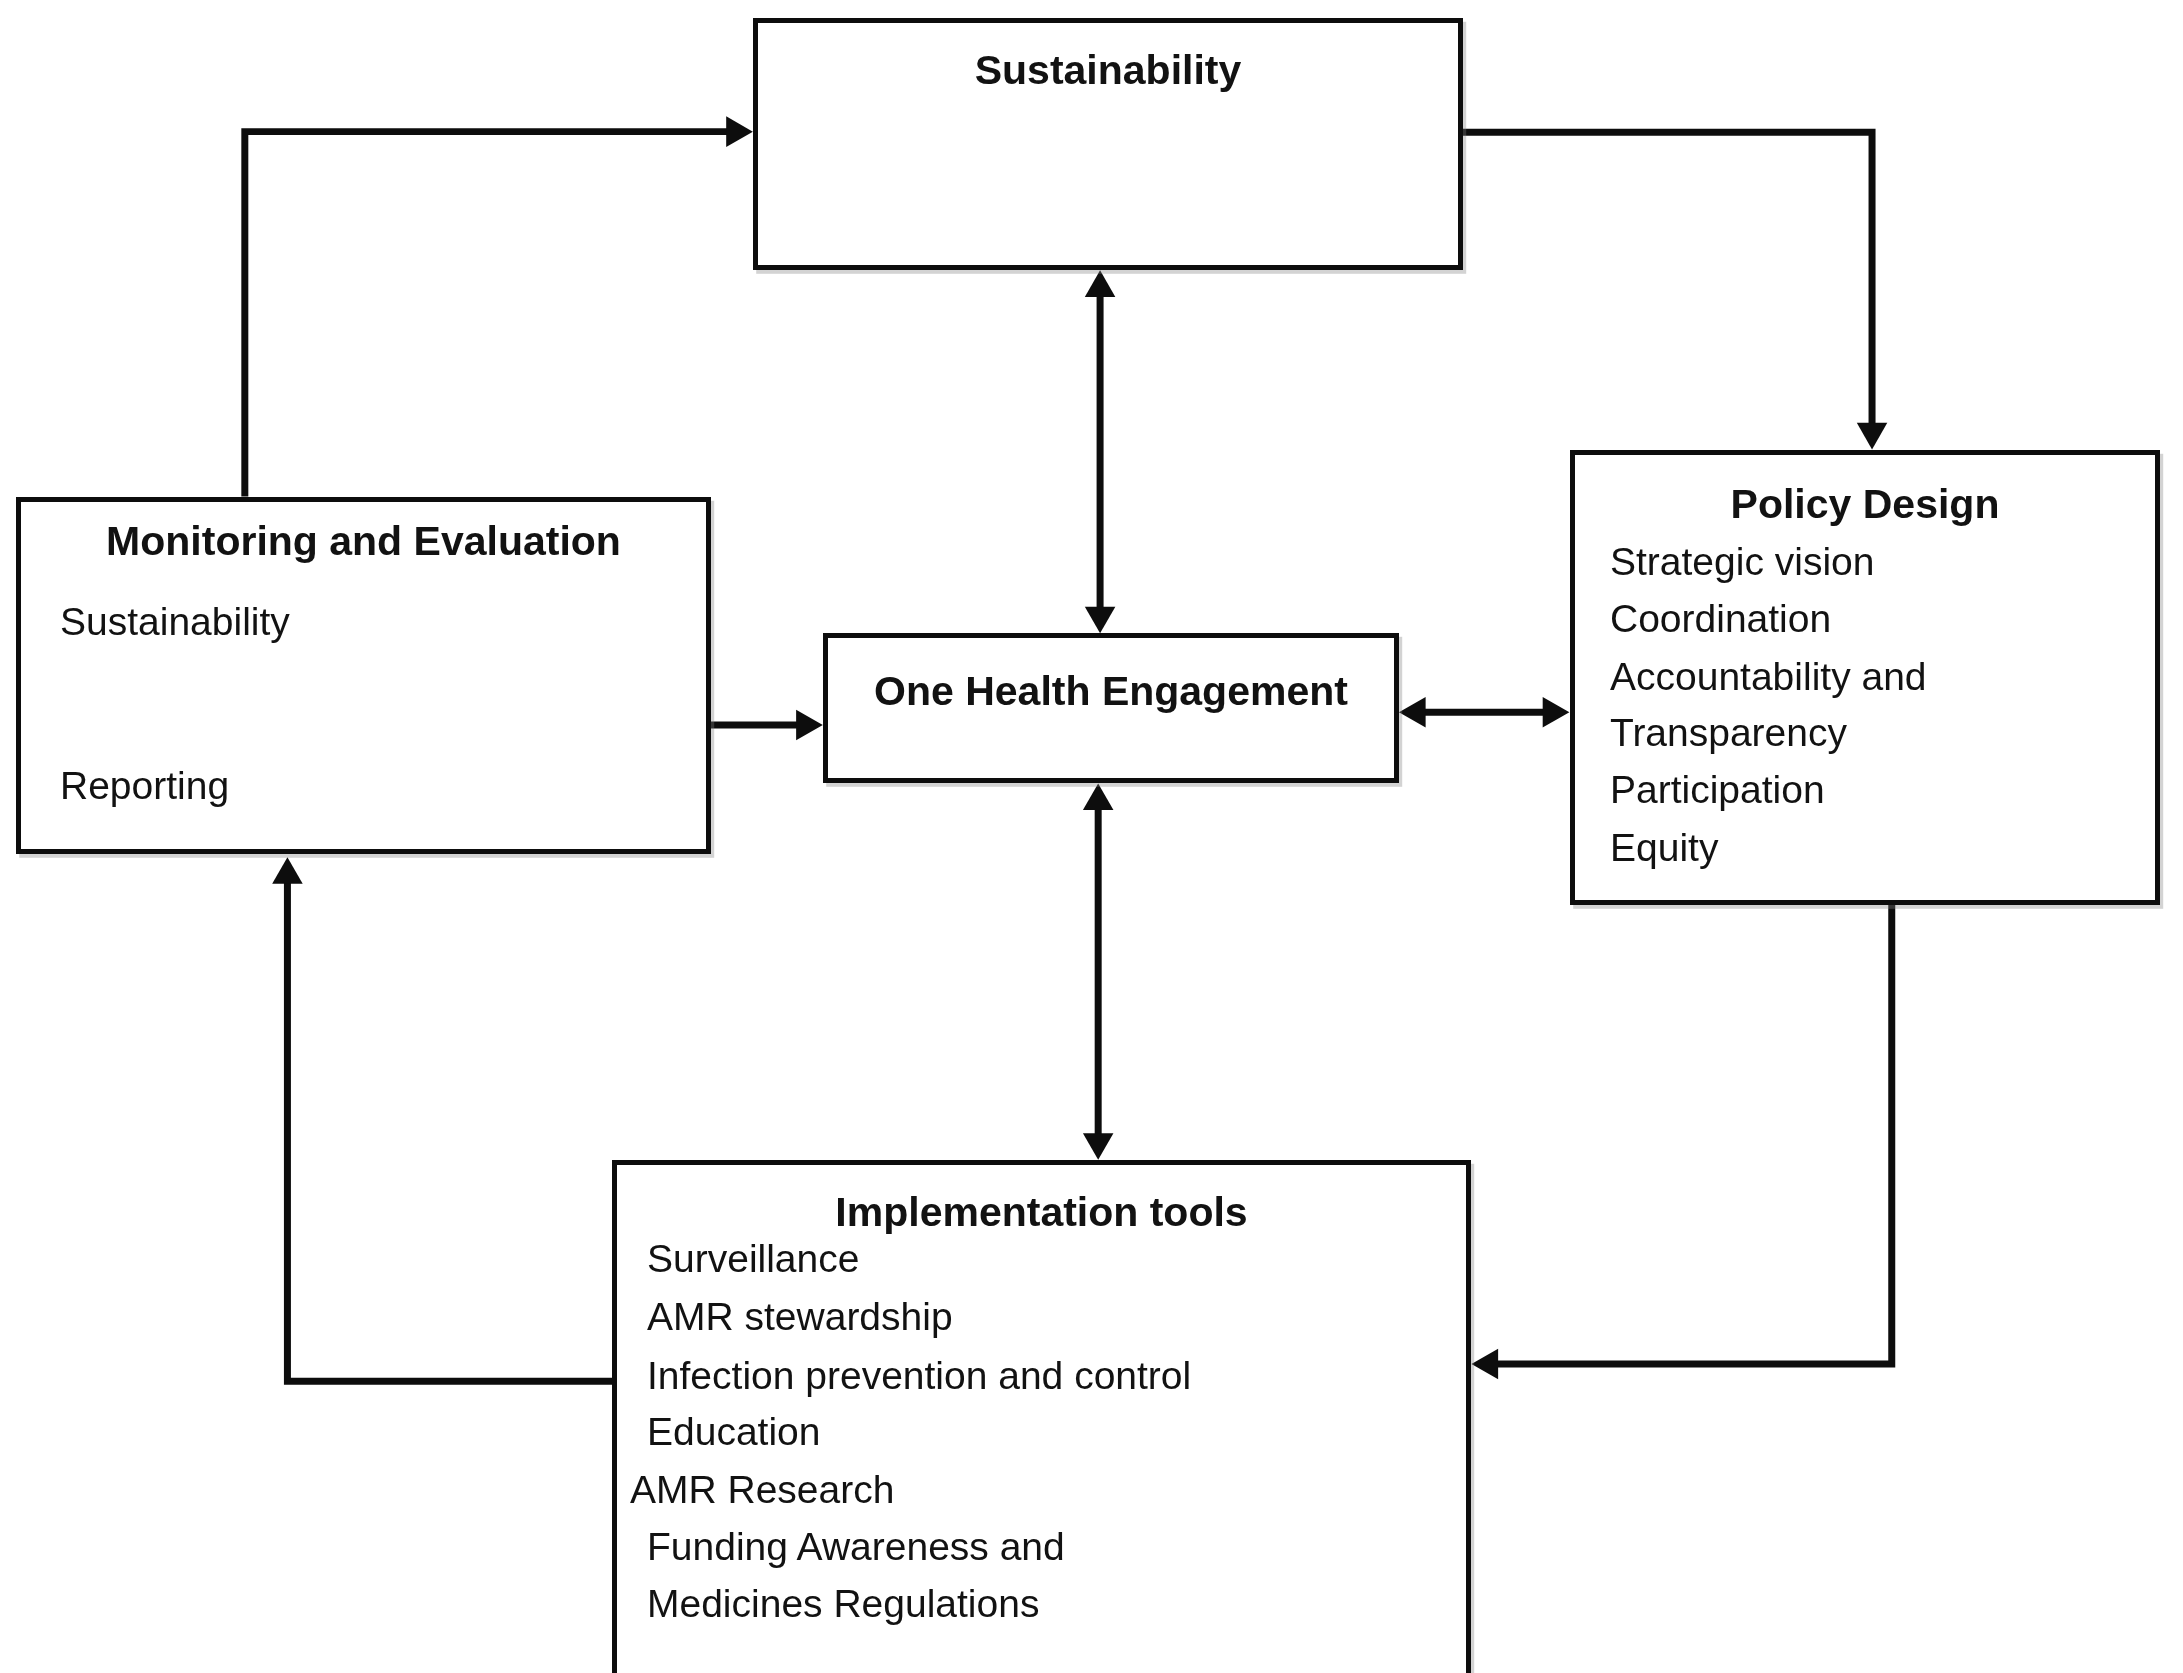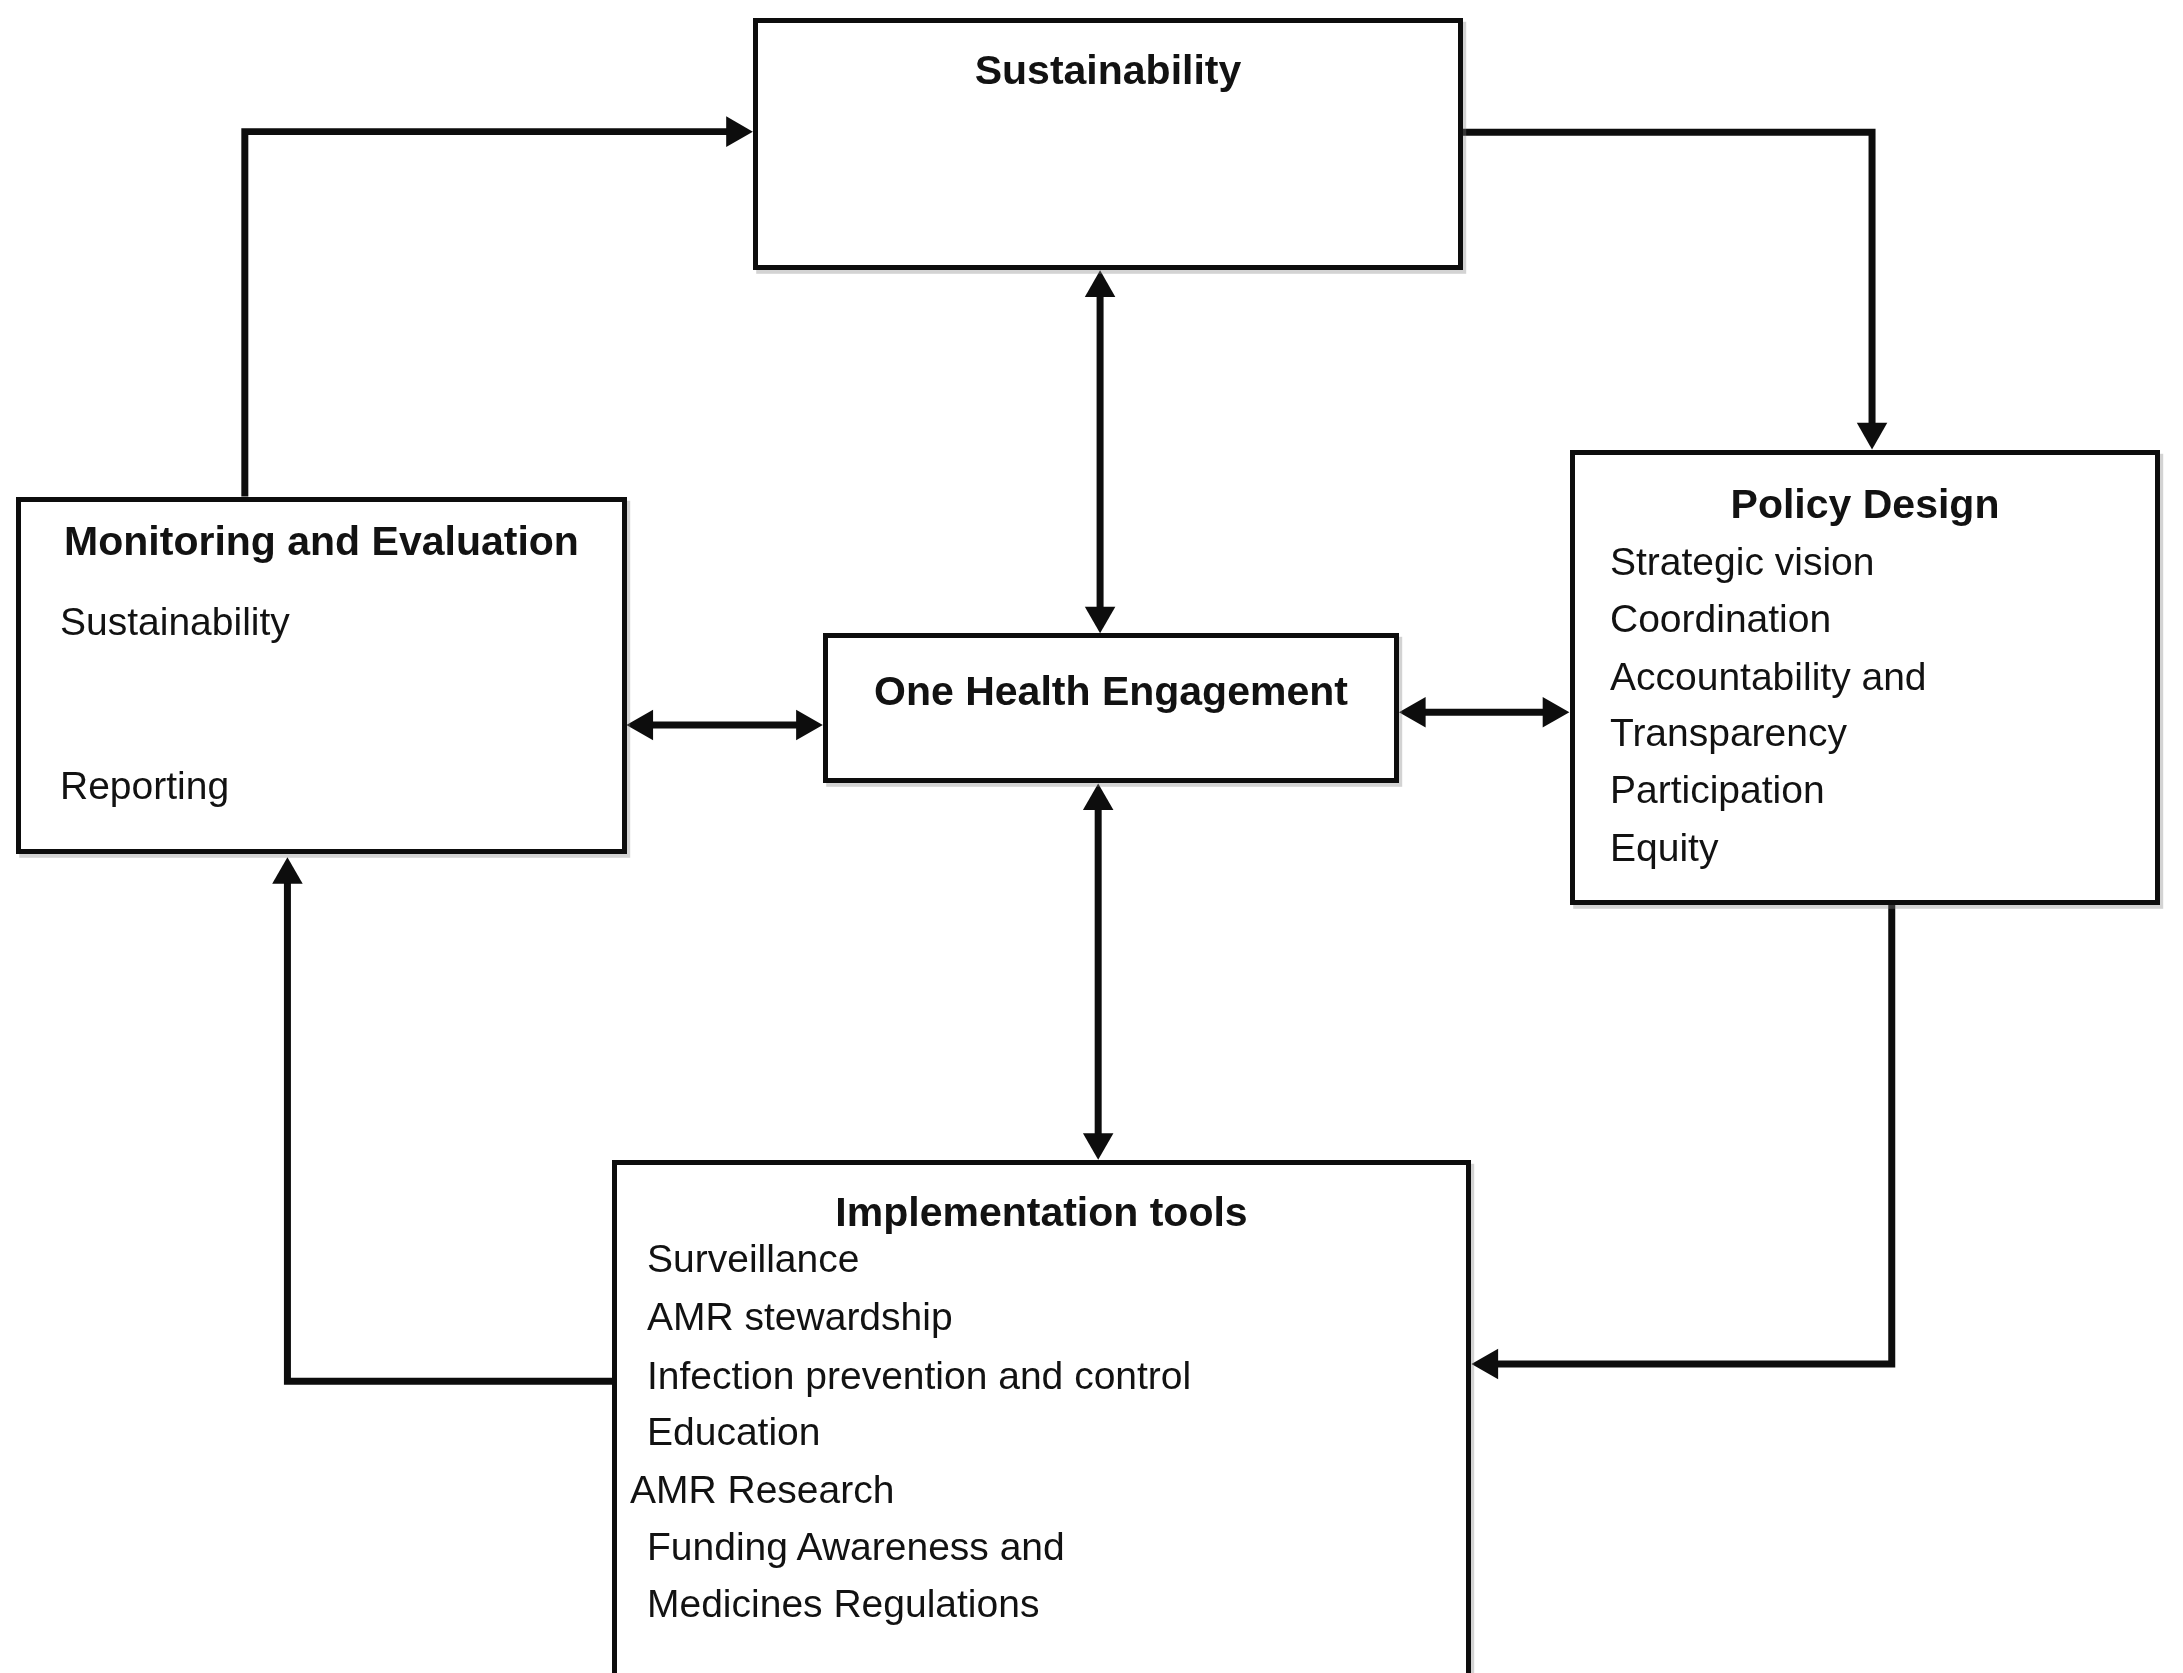--- a/index.html
+++ b/index.html
@@ -86,21 +86,21 @@
       <path d="M2237,1120 L2431,1120"></path>
       <polygon points="2200,1120 2242,1096 2242,1144"></polygon>
       <polygon points="2468,1120 2426,1096 2426,1144"></polygon>
     </g>
   </svg>
 
   <div class="box" style="left:753px;top:18px;width:710px;height:252px;">
     <div class="tline title center" style="top:27px">Sustainability</div>
   </div>
 
-  <div class="box" style="left:16px;top:497px;width:611px;height:357px;">
+  <div class="box" style="left:16px;top:497px;width:695px;height:357px;">
     <div class="tline title center" style="top:19px">Monitoring and Evaluation</div>
     <div class="tline" style="top:100px;left:39px">Sustainability</div>
     <div class="tline" style="top:264px;left:39px">Reporting</div>
   </div>
 
   <div class="box" style="left:1570px;top:450px;width:590px;height:455px;padding-left:44px;">
     <div class="tline title center" style="top:29px">Policy Design</div>
     <div class="tline" style="top:87px;left:35px">Strategic vision</div>
     <div class="tline" style="top:144px;left:35px">Coordination</div>
     <div class="tline" style="top:202px;left:35px">Accountability and</div>

